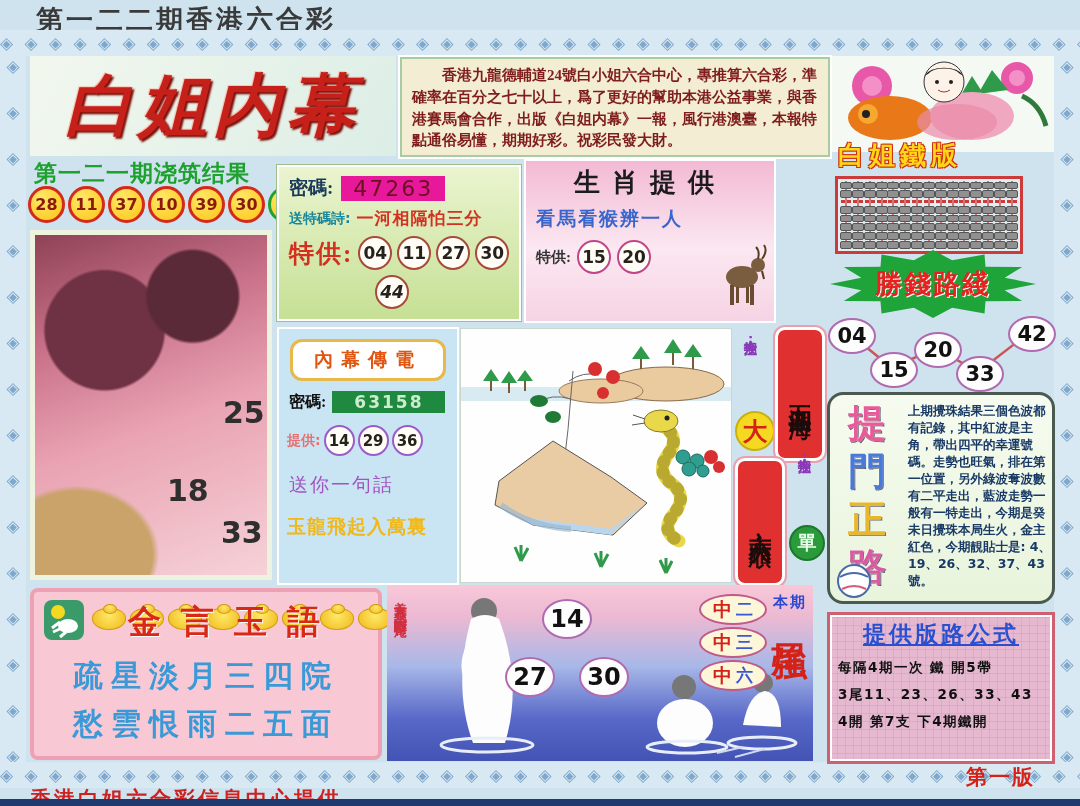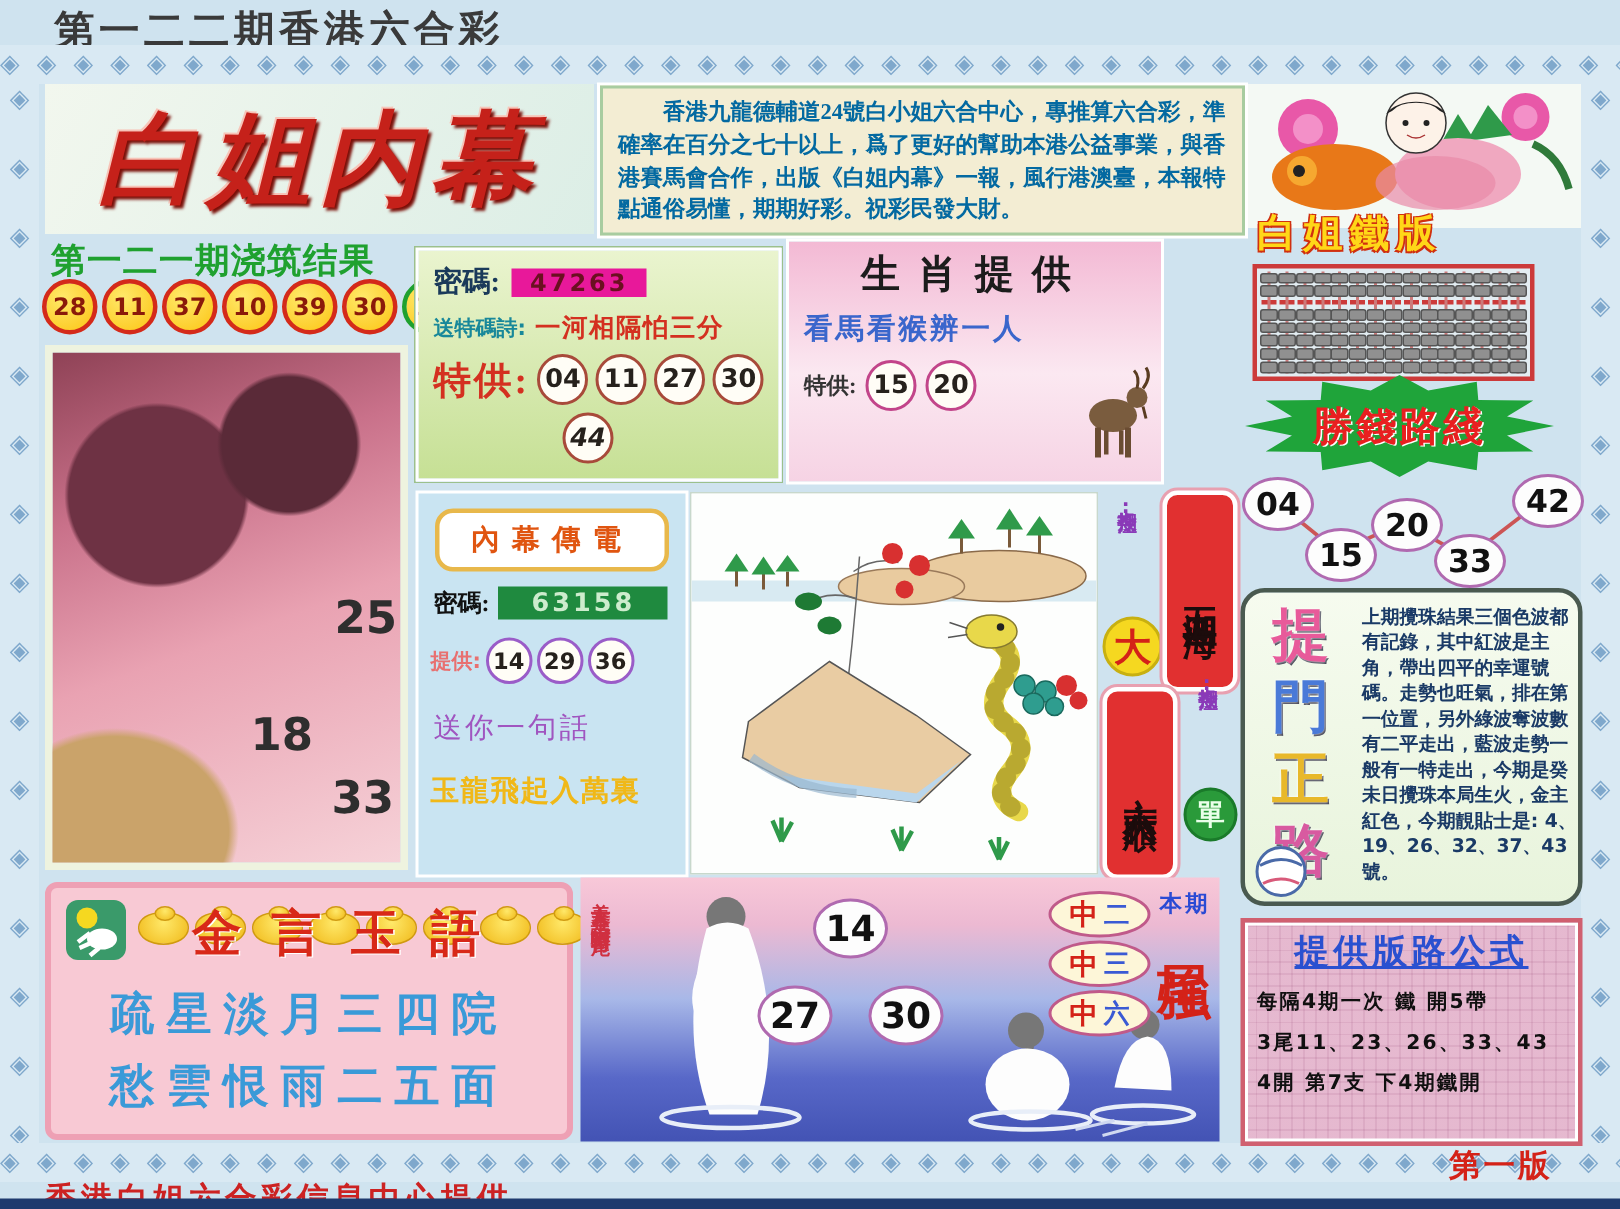--- a/index.html
+++ b/index.html
@@ -12,21 +12,21 @@
   .lace{color:#7fa8cc;background:#d9e9f3;overflow:hidden;white-space:nowrap;
         font-size:17px;line-height:26px;letter-spacing:3px;text-align:center;}
   .lace-v{writing-mode:vertical-rl;text-orientation:upright;line-height:26px;}
 
   
   .issue-title{font-size:27px;color:#3a3a3a;letter-spacing:3px;font-weight:bold;}
   .masthead{background:linear-gradient(120deg,#f2f7ee,#dceee6);display:flex;align-items:center;justify-content:center;}
   .masthead span{font-size:68px;font-weight:bold;color:#c5211a;letter-spacing:6px;
      text-shadow:2px 2px 2px #7a0f08, -1px -1px 0 #f7c4b8;font-style:italic;}
   .intro-box{background:#f3edd3;border:2px solid #a8cca0;box-shadow:0 0 0 2px #fff;
-     color:#0369a1;font-weight:bold;font-size:15px;line-height:1.45;padding:6px 10px;text-indent:2em;}
+     color:#7f1d1d;font-weight:bold;font-size:15px;line-height:1.45;padding:6px 10px;text-indent:2em;}
 
   
   .results-title{font-size:23px;font-weight:bold;color:#1fa12f;letter-spacing:1px;}
   .balls{display:flex;gap:3px;}
   .ball{width:31px;height:31px;border-radius:50%;background:radial-gradient(circle at 35% 30%,#ffe96a,#fcc414);
         border:3px solid #d42a1a;display:flex;align-items:center;justify-content:center;
         font-size:16px;font-weight:bold;color:#8a1a0a;}
   .ball.green{border-color:#1fa12f;}
 
   
@@ -42,21 +42,21 @@
   .ncirc{display:inline-flex;align-items:center;justify-content:center;background:#fffdf6;
      border:2px solid #a84a3a;border-radius:50%;width:30px;height:30px;
      font-weight:bold;font-size:17px;color:#26211c;}
   .ring-purple{border-color:#9a5cc8;}
   .ring-pink{border-color:#c2458a;}
 
   
   .secret-box{background:linear-gradient(180deg,#eaf4cf,#c6e095);border:2px solid #fff;
      box-shadow:0 0 0 1px #9cc08c;padding:6px 8px;}
   .lbl-code{font-size:19px;font-weight:bold;color:#1a3a5a;}
-  .code-val{background:#e8189a;color:#6a1020;font-weight:bold;font-size:16px;padding:0 12px;letter-spacing:2px;}
+  .code-val{background:#e8189a;color:#6a1020;font-weight:normal;font-size:22px;padding:0 12px;letter-spacing:2px;}
   .lbl-poem{color:#18889a;font-weight:bold;font-size:14px;}
   .poem-red{color:#d43020;font-weight:bold;font-size:17px;letter-spacing:1px;}
   .lbl-tegong{color:#d43020;font-weight:bold;font-size:25px;letter-spacing:2px;}
 
   
   .zodiac-box{background:linear-gradient(180deg,#f3b9d4,#fbe8f1 55%,#f6d3e4);border:2px solid #fff;padding:4px 10px;}
   .zodiac-title{font-size:26px;font-weight:bold;color:#1c1c1c;letter-spacing:12px;text-align:center;}
   .zodiac-poemlbl{color:#f0a01a;font-weight:bold;font-size:14px;}
   .zodiac-poem{color:#3a66cc;font-weight:bold;font-size:19px;letter-spacing:2px;}
   .zodiac-sp{color:#333;font-weight:bold;font-size:15px;}

